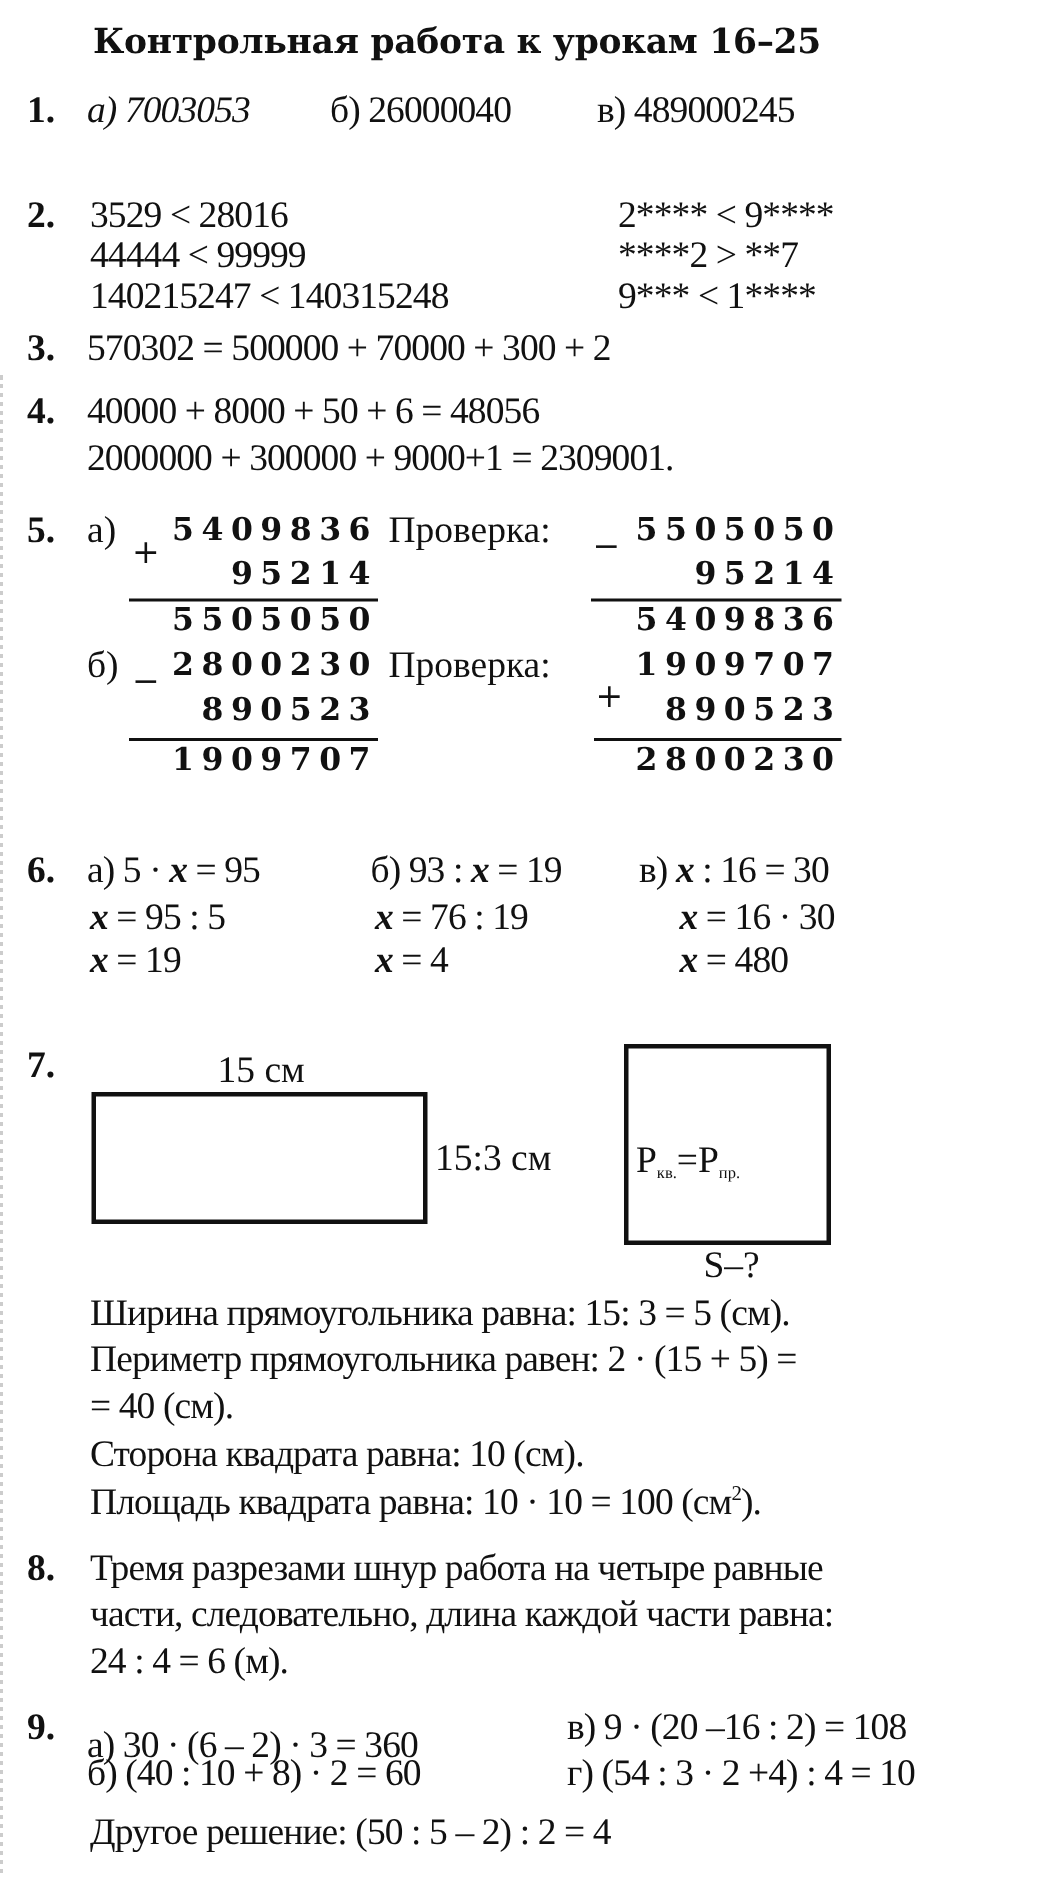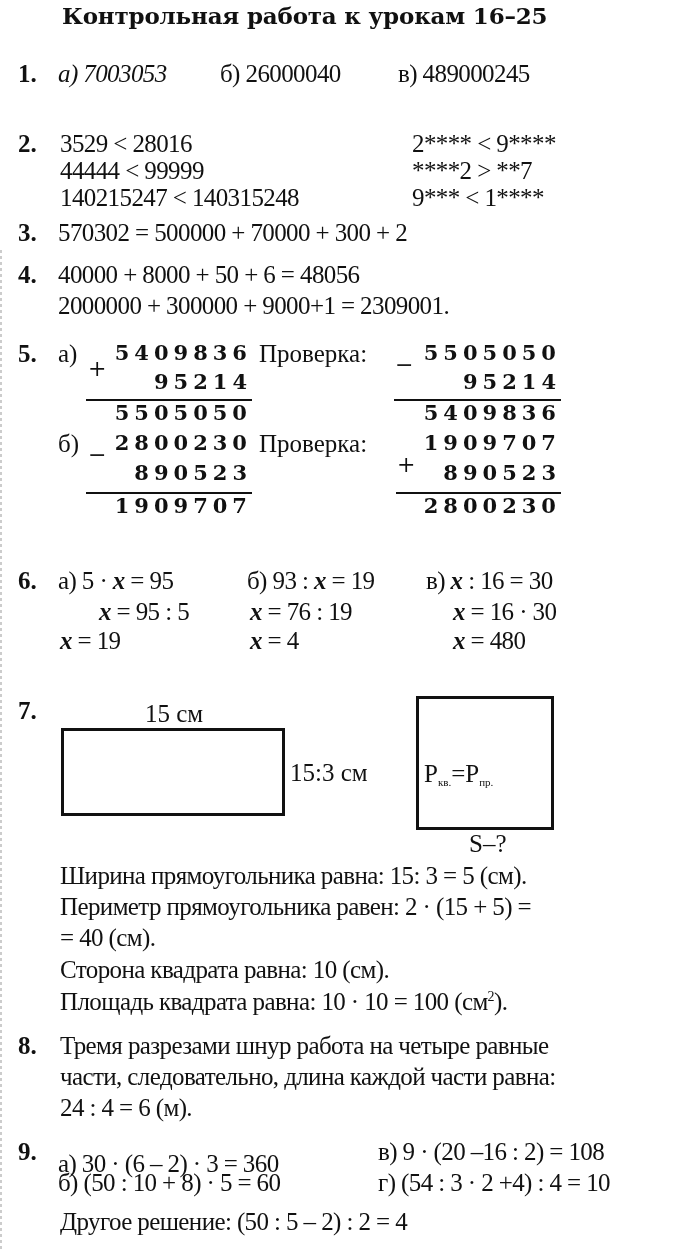--- a/index.html
+++ b/index.html
@@ -3,21 +3,21 @@
   <meta charset="utf-8">
   <style>
     html, body { margin: 0; padding: 0; background: #ffffff; }
     body {
       width: 700px; height: 1254px; position: relative; overflow: hidden;
       font-family: "DejaVu Serif", "Liberation Serif", serif;
       color: #111111;
       font-size: 22px;
     }
     .abs { position: absolute; white-space: nowrap; }
-    .title { left: 62px; top: 2px; font-weight: bold; font-size: 23px; letter-spacing: -0.2px; }
+    .title { left: 62px; top: 14px; font-weight: bold; font-size: 23px; letter-spacing: -0.2px; }
     .num { font-weight: bold; }
     .ser { font-family: "Liberation Serif", "DejaVu Serif", serif; font-size: 25px; }
     .cond { letter-spacing: -0.6px; }
     .col { font-family: "DejaVu Serif", serif; font-weight: bold; letter-spacing: 5px; font-size: 21px; text-align: right; }
     .rule { position: absolute; height: 2px; background: #111; }
     .sign { position: absolute; font-size: 22px; font-weight: normal; }
     .box { position: absolute; border: 3px solid #111; box-sizing: border-box; }
     .sub { font-size: 11px; vertical-align: -4px; }
     .lbl { font-family: "Liberation Serif", serif; font-size: 25px; text-align: center; }
     i.x { font-style: italic; font-weight: bold; }
@@ -87,21 +87,21 @@
   <div class="abs col" style="left:405px;top:430px;width:156px;">1909707</div>
   <div class="abs col" style="left:405px;top:460px;width:156px;">890523</div>
   <div class="rule" style="left:396px;top:492px;width:165px;"></div>
   <div class="abs col" style="left:405px;top:493px;width:156px;">2800230</div>
 </div>
 
 <div>
   <span class="abs num ser" style="left:18px;top:567px;">6.</span>
 
   <span class="abs ser cond" style="left:58px;top:567px;"><span>а) 5 · </span><i class="x">x</i><span> = 95</span></span>
-  <span class="abs ser cond" style="left:60px;top:598px;margin-left:39px;"><i class="x">x</i><span> = 95 : 5</span></span>
+  <span class="abs ser cond" style="left:60px;top:598px;"><i class="x">x</i><span> = 95 : 5</span></span>
   <span class="abs ser cond" style="left:60px;top:627px;"><i class="x">x</i><span> = 19</span></span>
 
   <span class="abs ser cond" style="left:247px;top:567px;"><span>б) 93 : </span><i class="x">x</i><span> = 19</span></span>
   <span class="abs ser cond" style="left:250px;top:598px;"><i class="x">x</i><span> = 76 : 19</span></span>
   <span class="abs ser cond" style="left:250px;top:627px;"><i class="x">x</i><span> = 4</span></span>
 
   <span class="abs ser cond" style="left:426px;top:567px;"><span>в) </span><i class="x">x</i><span> : 16 = 30</span></span>
   <span class="abs ser cond" style="left:453px;top:598px;"><i class="x">x</i><span> = 16 · 30</span></span>
   <span class="abs ser cond" style="left:453px;top:627px;"><i class="x">x</i><span> = 480</span></span>
 </div>
@@ -126,17 +126,17 @@
 <div>
   <span class="abs num ser" style="left:18px;top:1032px;">8.</span>
   <span class="abs ser cond" style="left:60px;top:1032px;">Тремя разрезами шнур работа на четыре равные</span>
   <span class="abs ser cond" style="left:60px;top:1063px;">части, следовательно, длина каждой части равна:</span>
   <span class="abs ser cond" style="left:60px;top:1094px;">24 : 4 = 6 (м).</span>
 </div>
 
 <div>
   <span class="abs num ser" style="left:18px;top:1138px;">9.</span>
   <span class="abs ser cond" style="left:58px;top:1138px;margin-top:12px;">а) 30 · (6 – 2) · 3 = 360</span>
-  <span class="abs ser cond" style="left:58px;top:1169px;">б) (50 : 10 + 8) · 5 = 60</span>
+  <span class="abs ser cond" style="left:58px;top:1169px;">б) (40 : 10 + 8) · 2 = 60</span>
   <span class="abs ser cond" style="left:378px;top:1138px;">в) 9 · (20 –16 : 2) = 108</span>
   <span class="abs ser cond" style="left:378px;top:1169px;">г) (54 : 3 · 2 +4) : 4 = 10</span>
   <span class="abs ser cond" style="left:60px;top:1208px;">Другое решение: (50 : 5 – 2) : 2 = 4</span>
 </div>
 
 </body></html>

